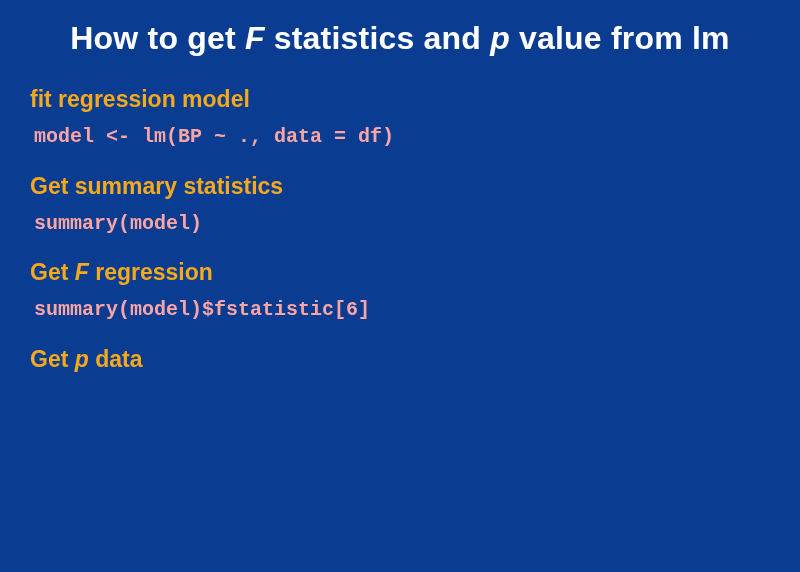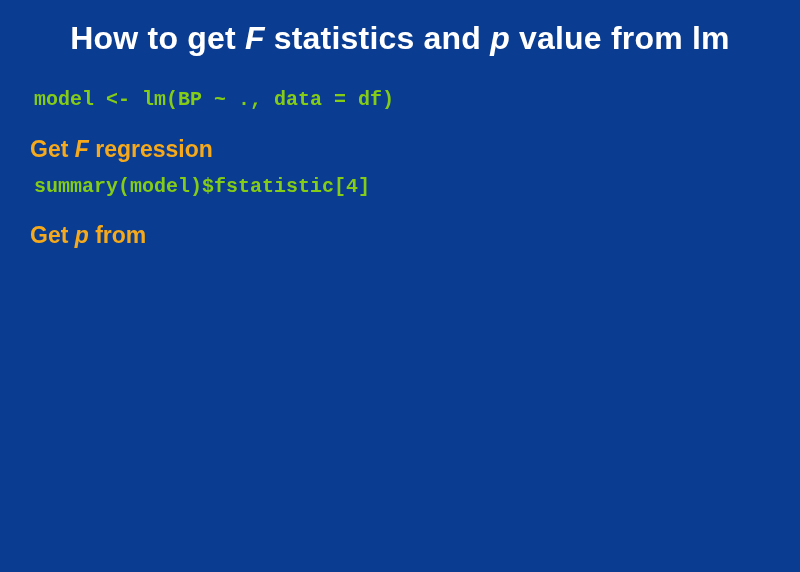--- a/index.html
+++ b/index.html
@@ -29,47 +29,52 @@
     font-weight: 700;
     margin-top: 22px;
     margin-bottom: 10px;
   }
   .section-heading.first { margin-top: 0; }
   .section-heading .ital { font-style: italic; }
   .code {
     font-family: "Consolas", "Menlo", "Courier New", monospace;
     font-size: 20px;
     font-weight: 700;
-    color: #84cc16;
+    color: #fca5a5;
     white-space: pre-wrap;
     word-break: break-word;
     line-height: 1.38;
     padding-left: 4px;
   }
 </style>
 </head>
 <body>
 
 <div class="container">
 
   <h1 class="title">
     <span>How to get </span><span class="ital">F</span><span> statistics and </span><span class="ital">p</span><span> value from lm</span>
   </h1>
 
   <div>
+    <div class="section-heading first">fit regression model</div>
     <div class="code">model &lt;- lm(BP ~ ., data = df)</div>
   </div>
 
+  <div>
+    <div class="section-heading">Get summary statistics</div>
+    <div class="code">summary(model)</div>
+  </div>
 
   <div>
     <div class="section-heading">
       <span>Get </span><span class="ital">F</span><span> regression</span>
     </div>
-    <div class="code">summary(model)$fstatistic[4]</div>
+    <div class="code">summary(model)$fstatistic[6]</div>
   </div>
 
   <div>
     <div class="section-heading">
-      <span>Get </span><span class="ital">p</span><span> from</span>
+      <span>Get </span><span class="ital">p</span><span> data</span>
     </div>
   </div>
 
 </div>
 
 </body></html>

